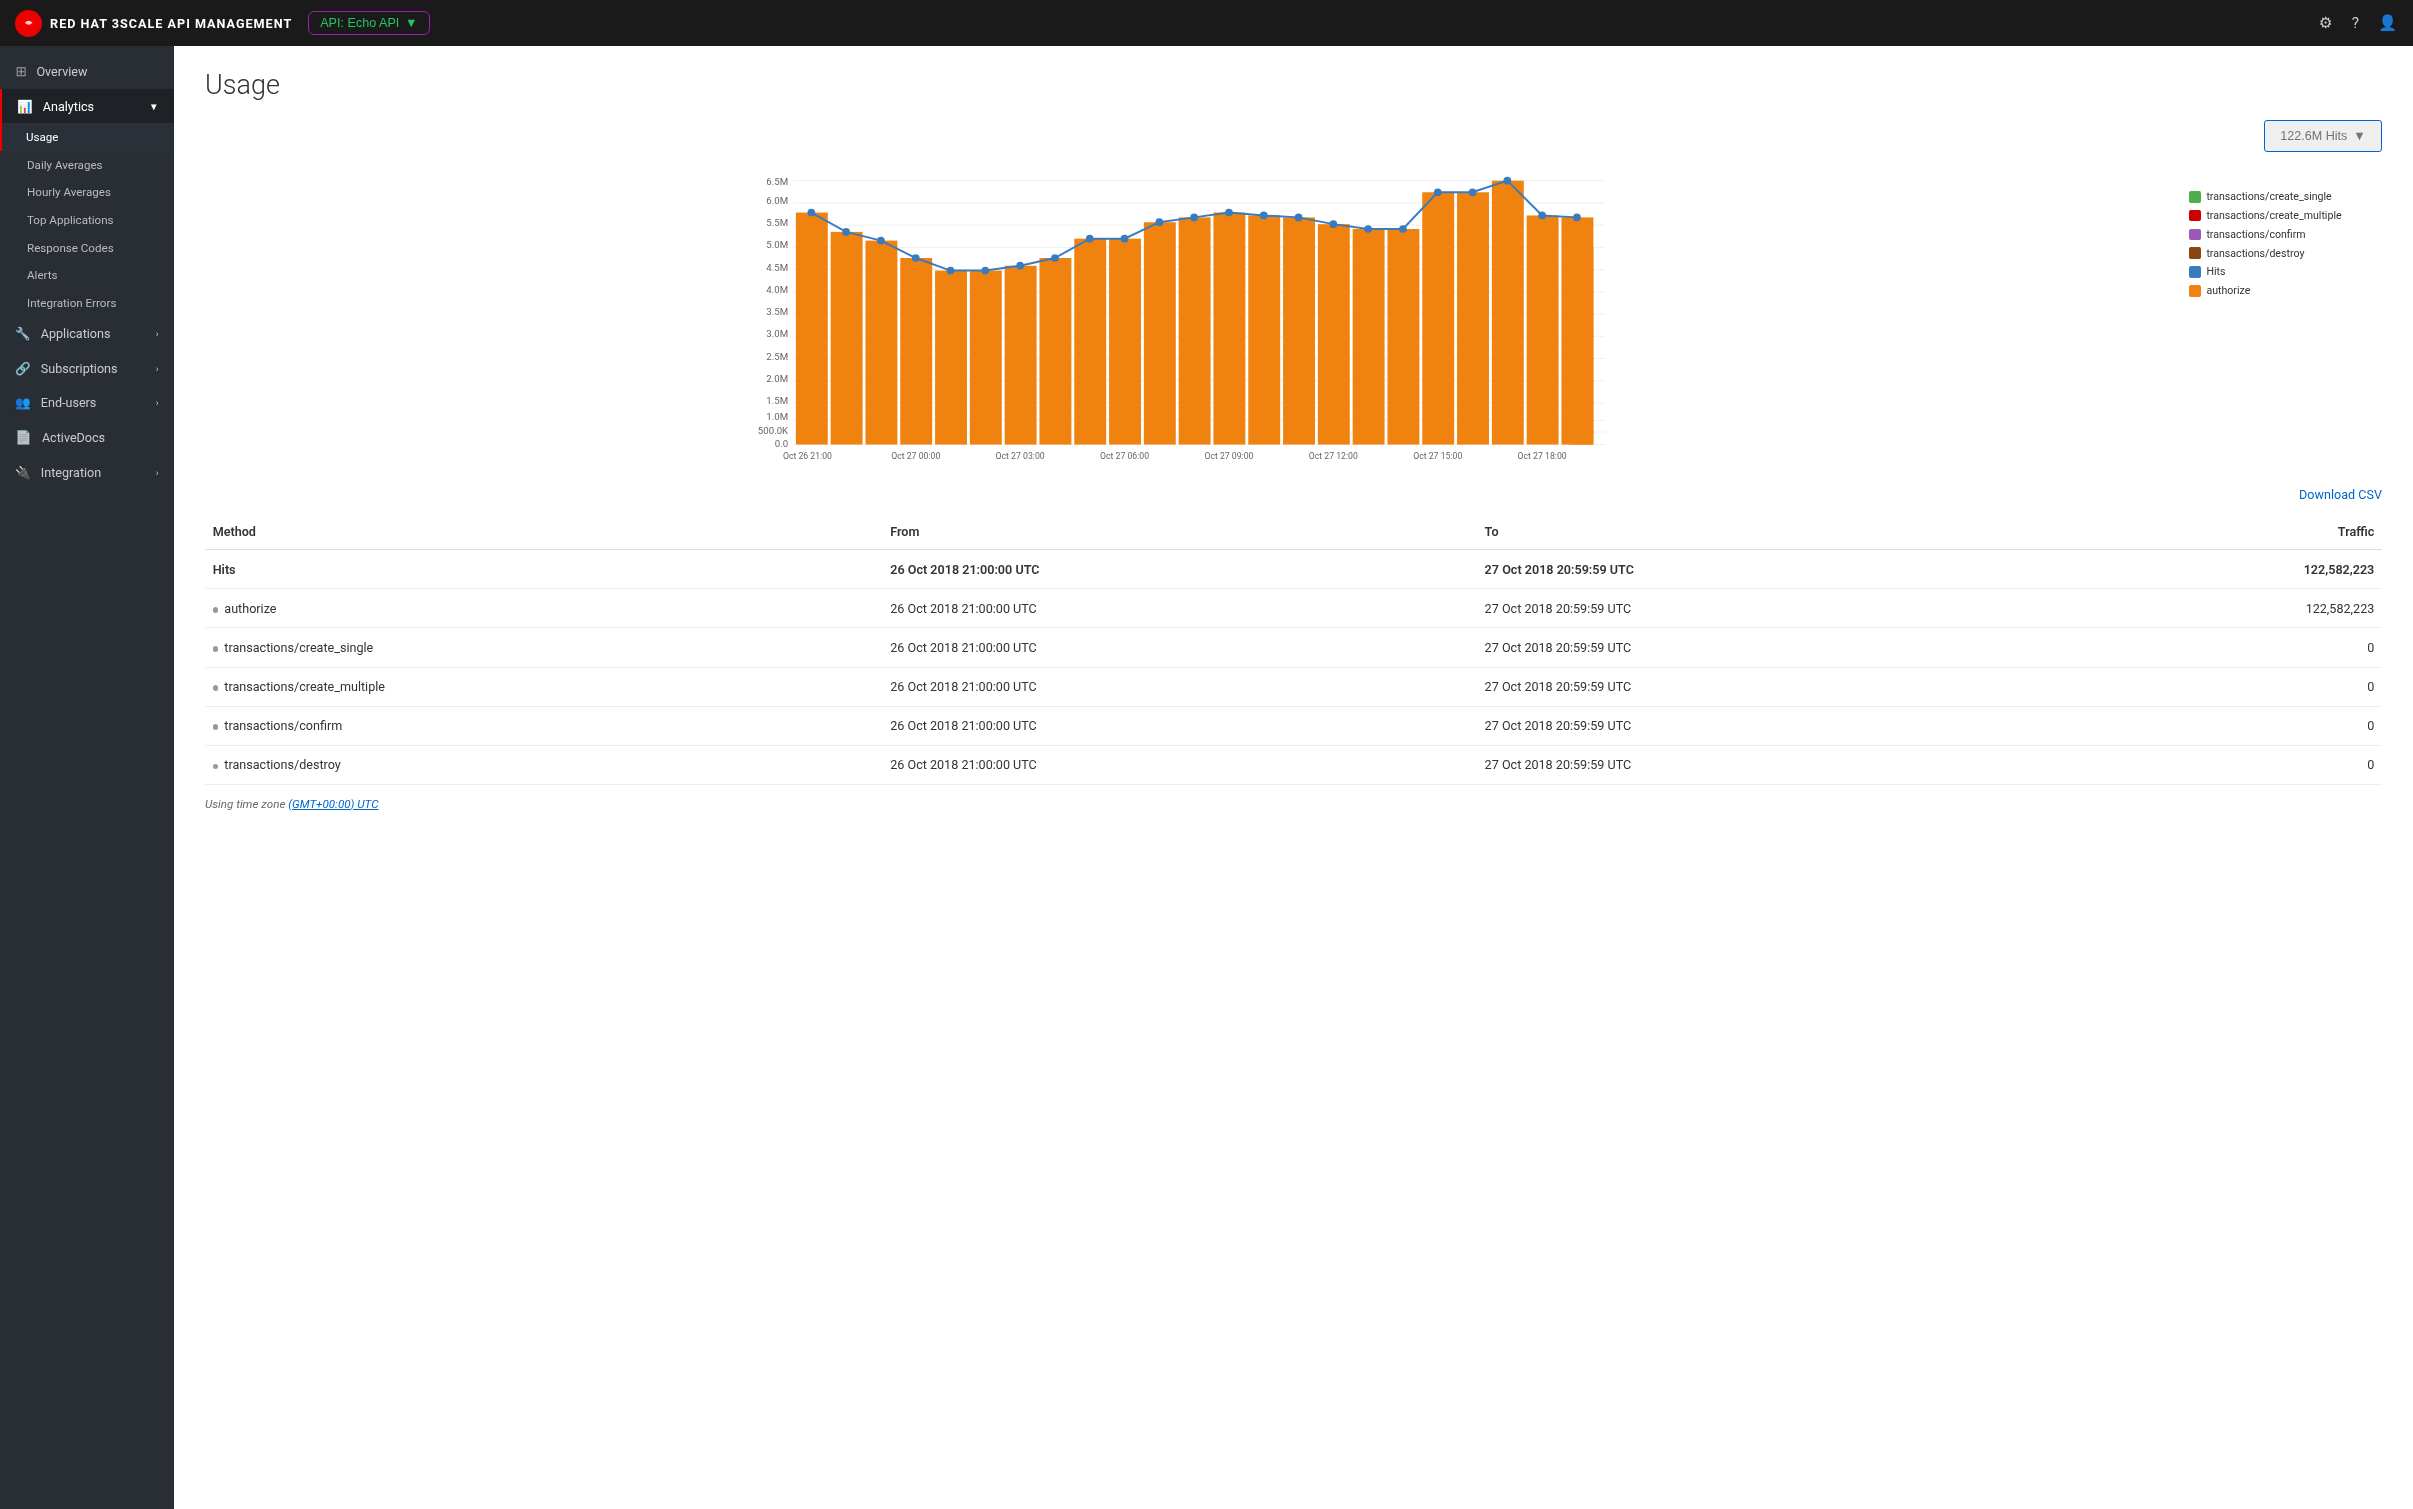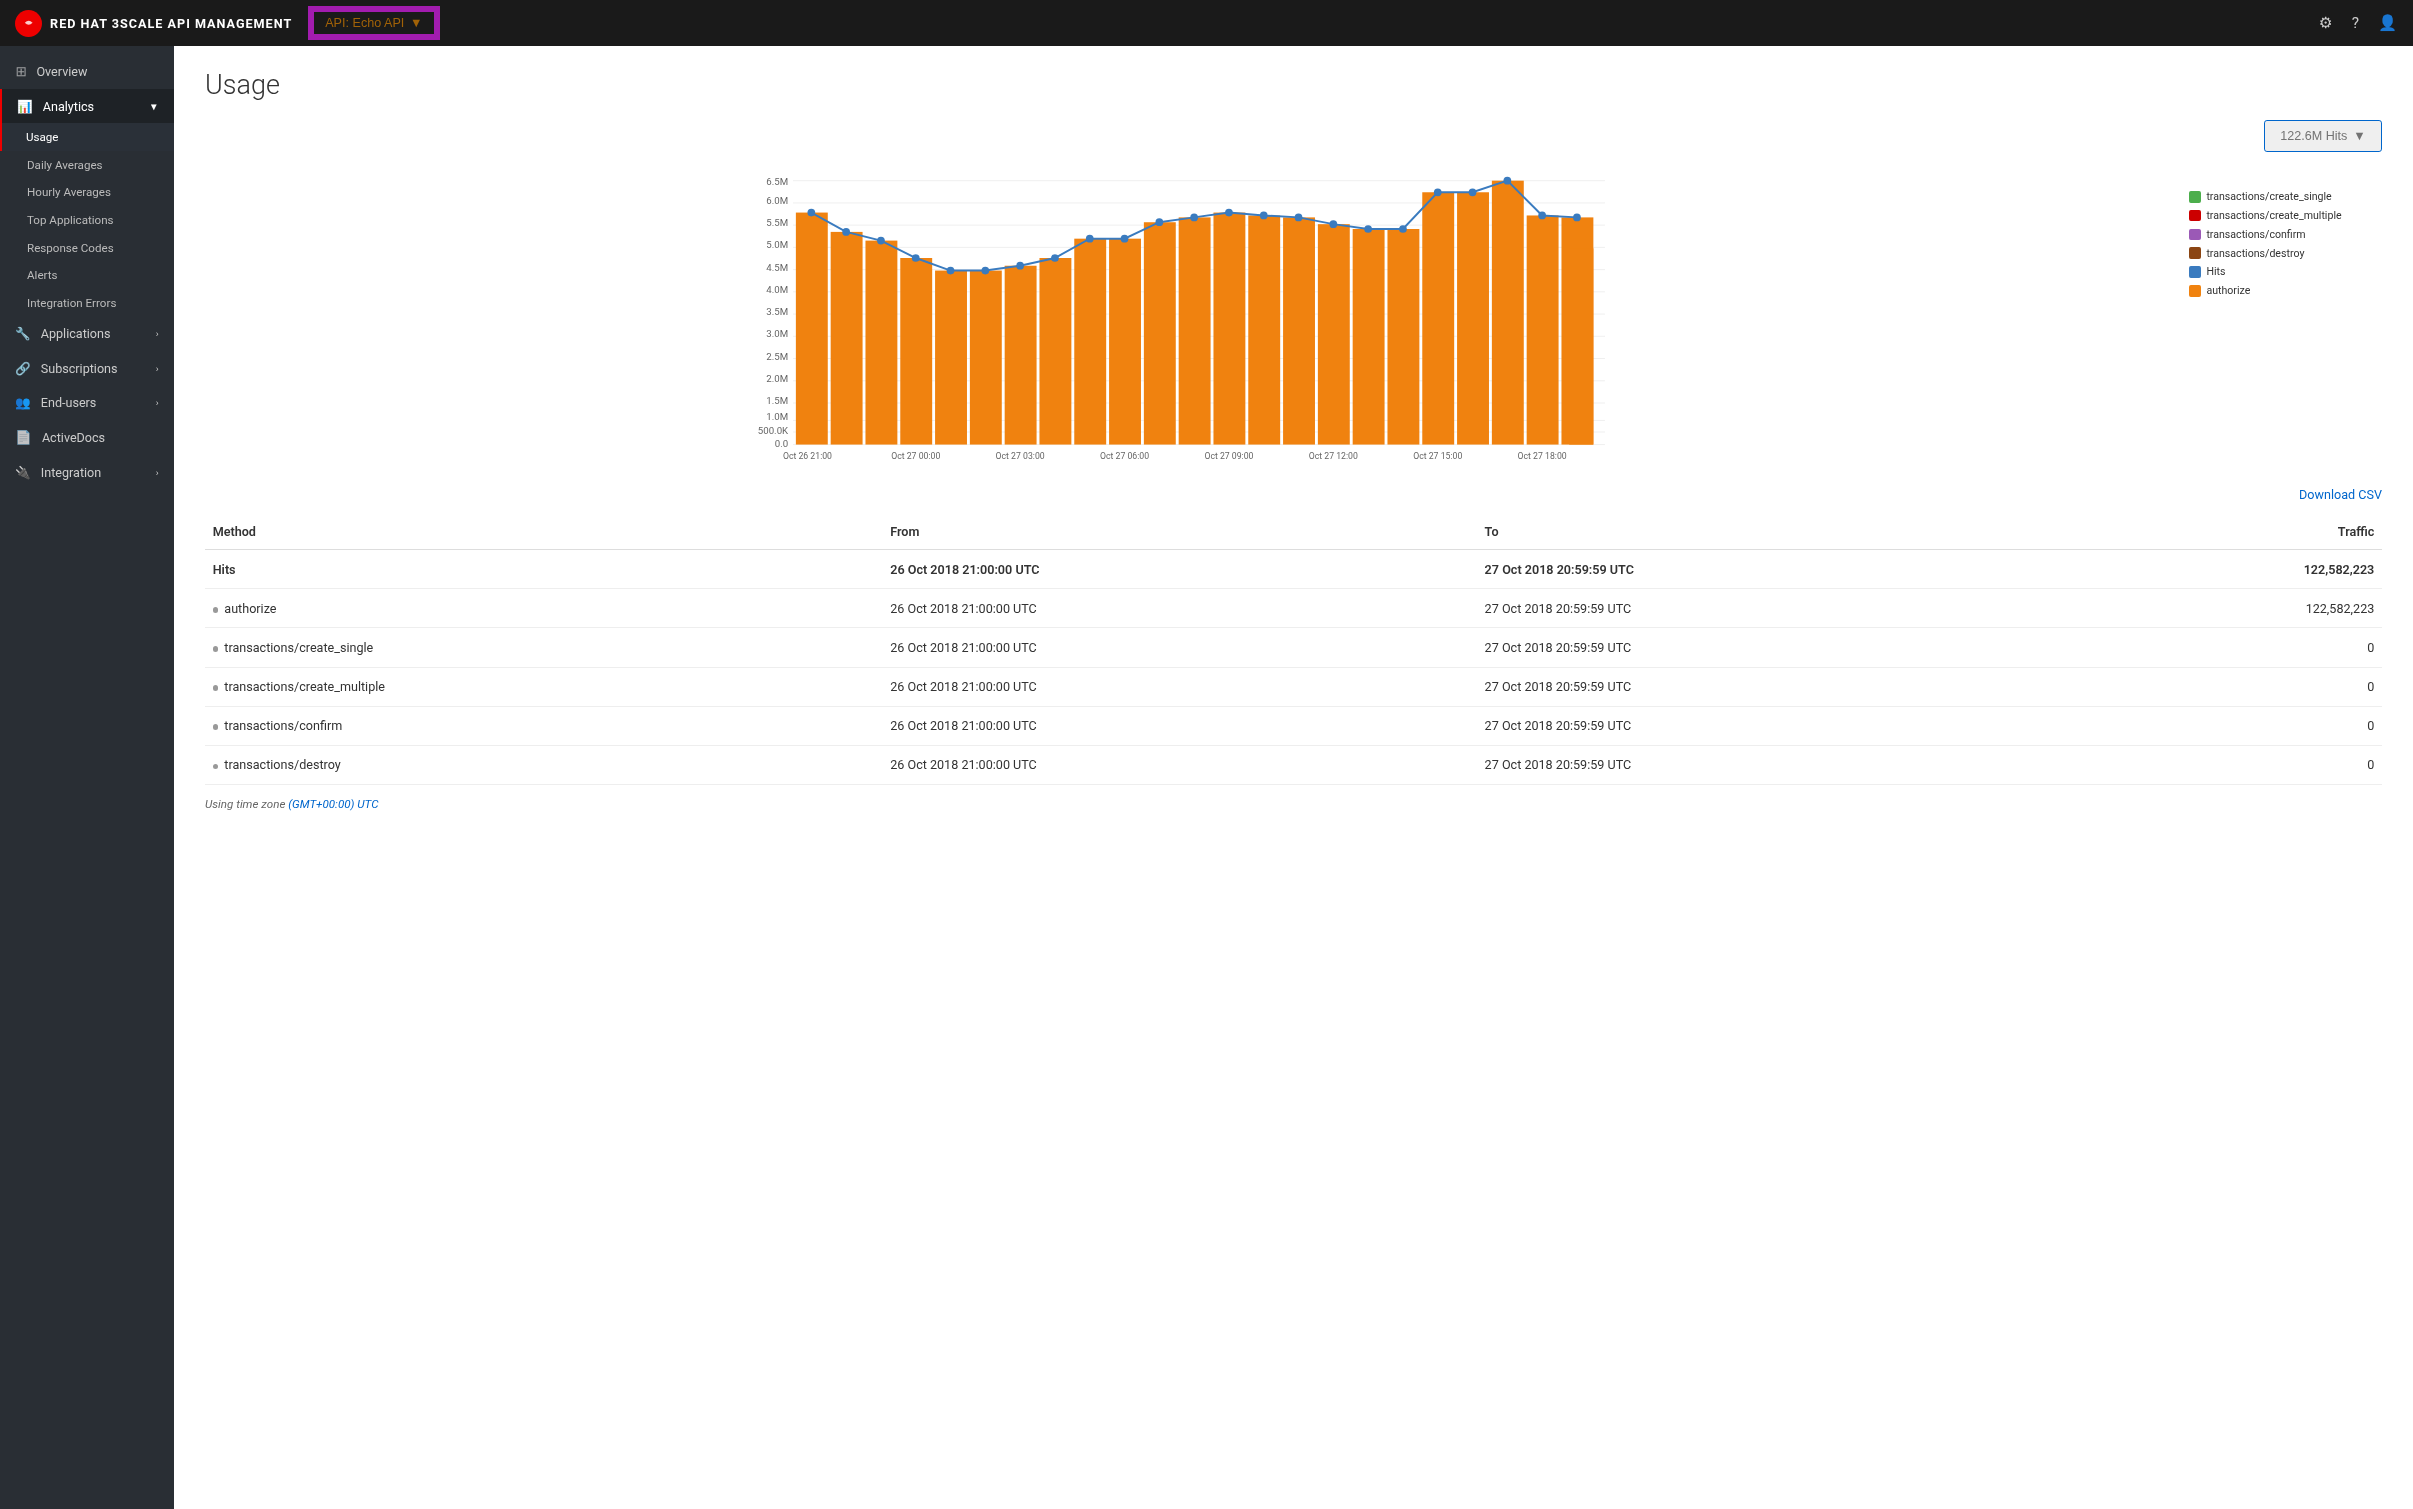--- a/index.html
+++ b/index.html
@@ -31,25 +31,25 @@
       border-radius: 50%;
       display: flex;
       align-items: center;
       justify-content: center;
       color: white;
       font-size: 11.6px;
       font-weight: bold;
     }
     .brand-text { color: #fff; font-size: 12.6px; font-weight: 700; letter-spacing: 1px; }
     .api-selector {
-      border: 6px solid #a21caf;
-      color: #a16207;
+      border: 1px solid #a21caf;
+      color: #22c55e;
       background: transparent;
       padding: 3.9px 11.6px;
-      border-radius: 0;
+      border-radius: 6px;
       font-size: 12.6px;
       cursor: pointer;
       display: flex;
       align-items: center;
       gap: 5.8px;
     }
     .top-nav-spacer { flex: 1; }
     .top-nav-icons { display: flex; gap: 19.3px; align-items: center; }
     .top-nav-icon { color: #ccc; font-size: 15.4px; cursor: pointer; }
 
@@ -242,21 +242,21 @@
       background: #999;
       border-radius: 50%;
       margin-right: 5.8px;
     }
     .timezone-note {
       font-size: 11.6px;
       color: #666;
       font-style: italic;
       margin-top: 11.6px;
     }
-    .timezone-link { color: #0066cc; cursor: pointer; }
+    .timezone-link { color: #0066cc; text-decoration: underline; cursor: pointer; }
   </style>
 </head>
 <body>
 
 <nav class="top-nav">
   <div class="top-nav-brand">
     <div class="brand-logo">
       <svg width="17.4" height="17.4" viewBox="0 0 18 18">
           <circle cx="9" cy="9" r="8" fill="#ee0000"></circle>
           <path d="M5 9 Q9 5 13 9 Q9 13 5 9Z" fill="white" opacity="0.8"></path>

